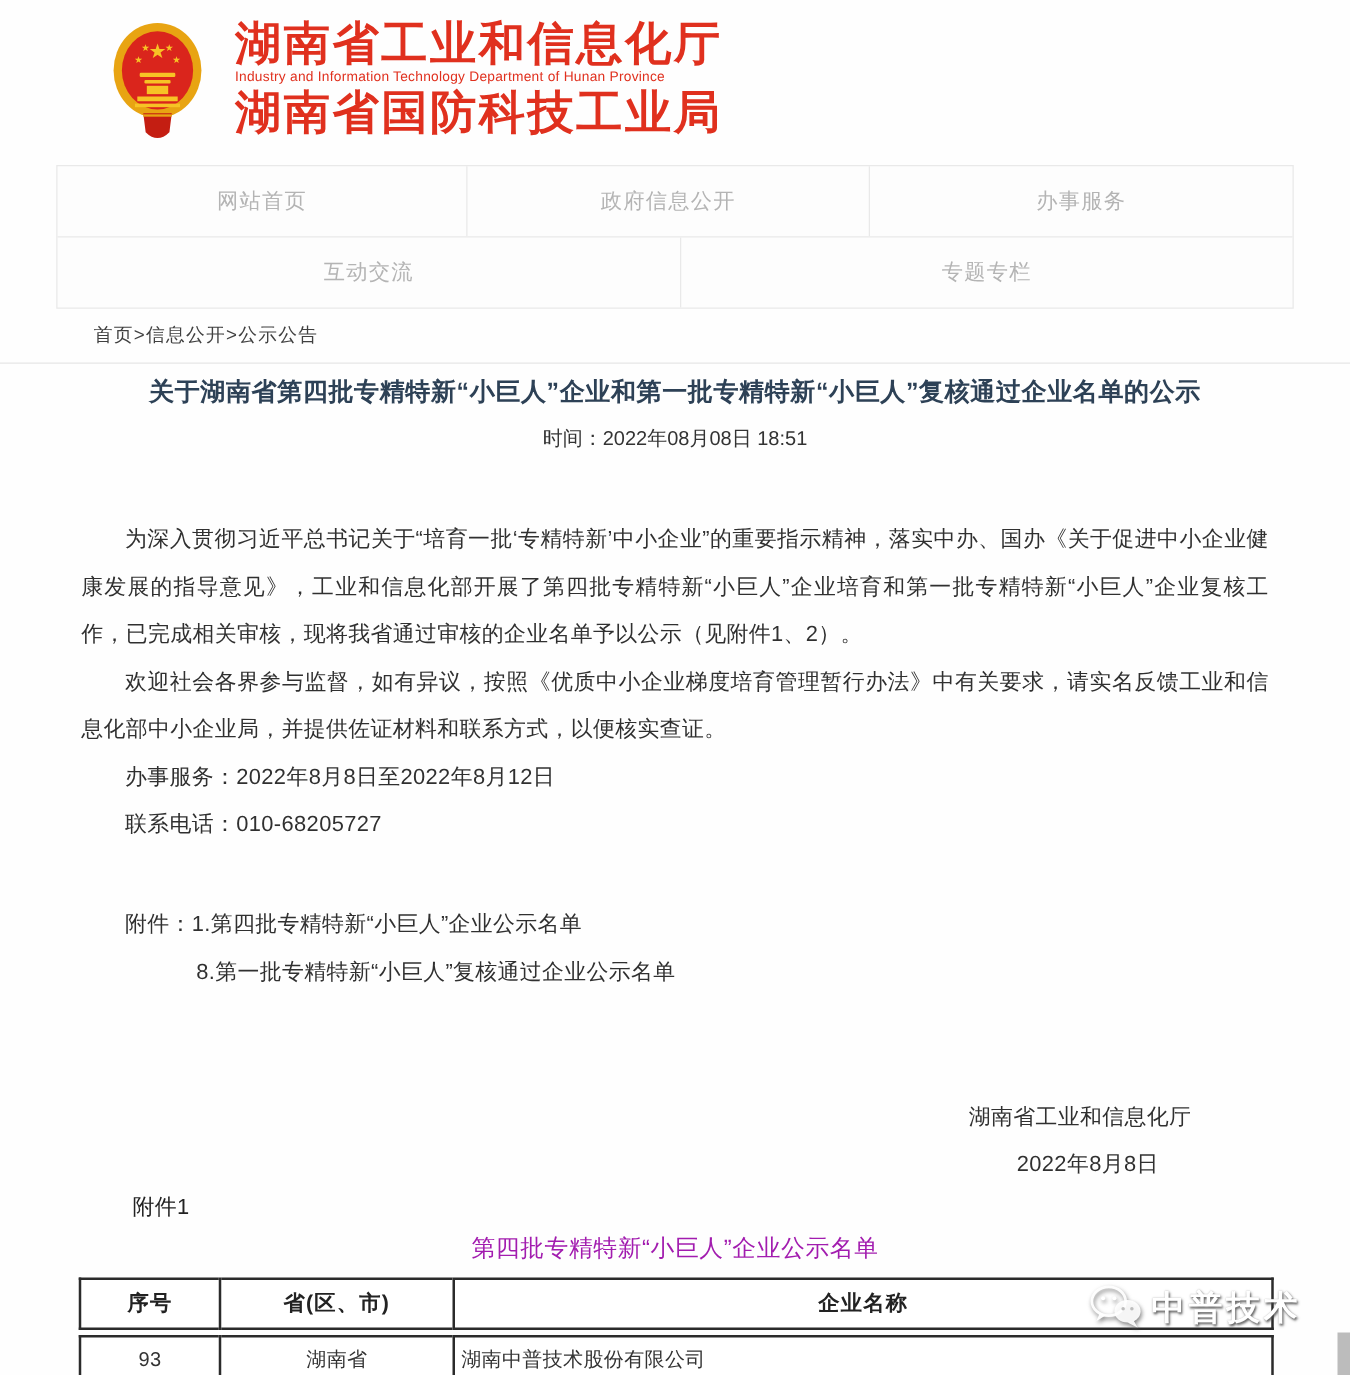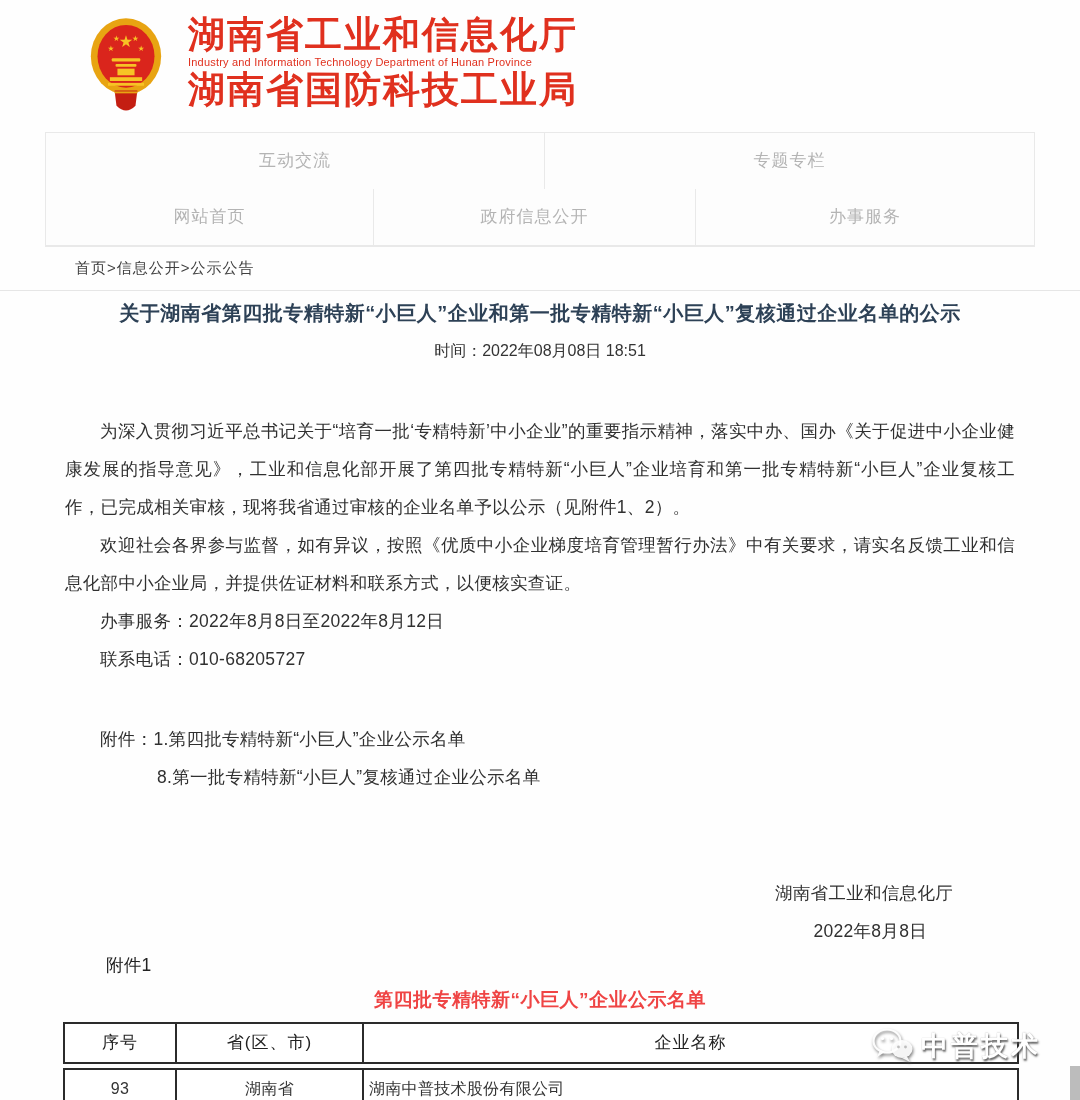--- a/index.html
+++ b/index.html
@@ -63,34 +63,34 @@
     letter-spacing:0.3px;
   }
   .body-text p { margin:0; text-indent:2em; }
   .atts { margin-top:42px; }
   .att-second { padding-left:92px; text-indent:0 !important; }
   .sig { margin-top:78px; text-align:right; padding-right:62px; line-height:38px; }
   .sig-date { text-align:right; padding-right:88px; line-height:38px; }
   .att1-label { line-height:30px; margin-left:41px; color:#222; }
   .tbl-title {
     margin-top:8px; line-height:24px; text-align:center;
-    font-weight:bold; font-size:19px; color:#ef4444; letter-spacing:0.5px;
+    font-weight:normal; font-size:19px; color:#a21caf; letter-spacing:0.5px;
   }
 
   
   .tablewrap { margin-top:10px; margin-left:-2px; width:956px; }
   .tablewrap table {
     width:956px; table-layout:fixed; border-collapse:collapse;
     border:2px solid #2b2b2b; background:#fff;
   }
   .tablewrap .t-body { margin-top:4px; }
   .tablewrap th, .tablewrap td { border-left:2px solid #2b2b2b; }
   .tablewrap th:first-child, .tablewrap td:first-child { border-left:none; }
   .tablewrap th {
-    height:34px; font-size:17px; font-weight:normal; color:#222;
+    height:34px; font-size:17px; font-weight:bold; color:#222;
     text-align:center; letter-spacing:1px;
   }
   .tablewrap td { height:30px; font-size:16px; color:#333; text-align:center; }
   .tablewrap td.left { text-align:left; padding-left:5px; }
   .col-no { width:112px; } .col-prov { width:187px; }
 
   
   .watermark {
     position:absolute; top:1026px; left:870px; display:flex; align-items:center;
     gap:5px; z-index:6; pointer-events:none;
@@ -129,28 +129,28 @@
       <rect x="21" y="74" width="38" height="3" fill="#f7c325"></rect>
     </svg>
     <div class="org-block">
       <div class="org-cn">湖南省工业和信息化厅</div>
       <div class="org-en">Industry and Information Technology Department of Hunan Province</div>
       <div class="org-cn org-cn2">湖南省国防科技工业局</div>
     </div>
   </div>
 
   <div class="main-nav">
-    <div class="nav-row r2">
-      <div class="nav-cell">互动交流</div>
-      <div class="nav-cell">专题专栏</div>
-    </div>
     <div class="nav-row r1">
       <div class="nav-cell">网站首页</div>
       <div class="nav-cell">政府信息公开</div>
       <div class="nav-cell">办事服务</div>
+    </div>
+    <div class="nav-row r2">
+      <div class="nav-cell">互动交流</div>
+      <div class="nav-cell">专题专栏</div>
     </div>
   </div>
 
   <div class="breadcrumb">首页&gt;信息公开&gt;公示公告</div>
   <div class="rule"></div>
 
   <div class="art-title">关于湖南省第四批专精特新“小巨人”企业和第一批专精特新“小巨人”复核通过企业名单的公示</div>
   <div class="art-time">时间：2022年08月08日 18:51</div>
 
   <div class="body-text">

